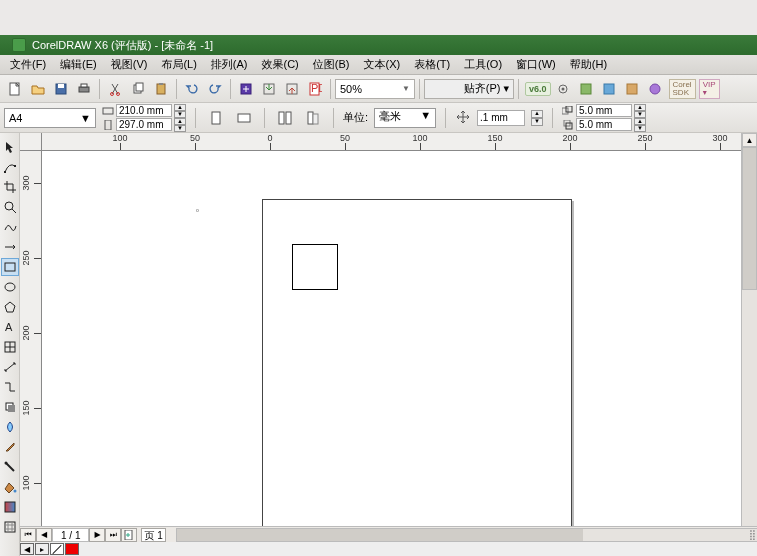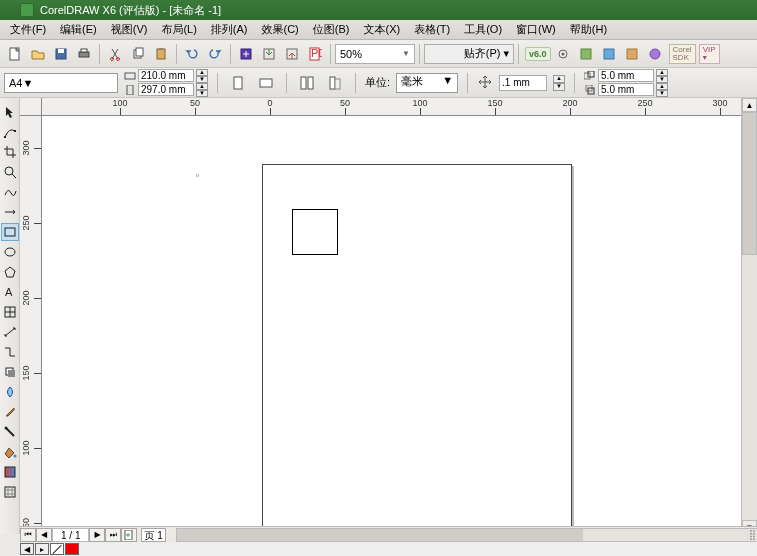--- a/index.html
+++ b/index.html
@@ -1,38 +1,38 @@
 <!DOCTYPE html>
 <html><head>
 <meta charset="utf-8">
 <style>
 * { margin: 0; padding: 0; box-sizing: border-box; font-family: "Microsoft YaHei", Tahoma, sans-serif; font-size: 11px; }
 body { width: 757px; height: 556px; background: #ebe9e8; overflow: hidden; }
 
 
-.titlebar { height: 20px; background: linear-gradient(#3a7a3a, #2d6b2d); color: #fff; display: flex; align-items: center; padding: 0 20px; }
+.titlebar { height: 20px; background: linear-gradient(#3a7a3a, #2d6b2d); color: #fff; display: flex; align-items: center; padding: 0 12px; margin-top: 35px; }
 .titlebar .logo-icon { width: 14px; height: 14px; background: #4a9c4a; border: 1px solid #2d6b2d; margin-right: 6px; border-radius: 2px; }
 .titlebar span { font-size: 11px; }
 
 
 .menubar { height: 20px; background: linear-gradient(#e4e2df, #d6d4d0); display: flex; align-items: center; padding: 0 4px; gap: 2px; border-bottom: 1px solid #b8b6b2; }
 .menubar .menu-item { padding: 1px 6px; font-size: 11px; cursor: default; }
 
 
 .toolbar1 { height: 28px; background: linear-gradient(#f0efed, #e2e0dc); border-bottom: 1px solid #c8c6c2; display: flex; align-items: center; padding: 0 4px; gap: 1px; }
 .tb-btn { width: 22px; height: 22px; display: flex; align-items: center; justify-content: center; cursor: default; border: 1px solid transparent; border-radius: 2px; }
 .tb-btn svg, .tb-btn span { width: 14px; height: 14px; }
 .tb-sep { width: 1px; height: 20px; background: #b8b6b2; margin: 0 3px; }
 .zoom-combo { width: 80px; height: 20px; border: 1px solid #b0aeaa; background: #fff; font-size: 11px; padding: 0 4px; display: flex; align-items: center; justify-content: space-between; }
 .zoom-combo .arrow { font-size: 8px; color: #666; }
 .snap-combo { width: 90px; height: 20px; border: 1px solid #b0aeaa; background: #eee; font-size: 11px; padding: 0 4px; display: flex; align-items: center; justify-content: flex-end; }
 
 
 .propbar { height: 30px; background: linear-gradient(#f0efed, #e2e0dc); border-bottom: 1px solid #c8c6c2; display: flex; align-items: center; padding: 0 4px; gap: 6px; }
-.paper-combo { width: 114px; height: 20px; border: 1px solid #999; background: #fff; font-size: 11px; padding: 0 4px; display: flex; align-items: center; }
+.paper-combo { width: 92px; height: 20px; border: 1px solid #999; background: #fff; font-size: 11px; padding: 0 4px; display: flex; align-items: center; justify-content: space-between; }
 .dim-group { display: flex; flex-direction: column; gap: 1px; }
 .dim-row { display: flex; align-items: center; gap: 2px; }
 .dim-icon { width: 12px; height: 12px; display:flex; align-items:center; justify-content:center; }
 .dim-input { width: 56px; height: 13px; border: 1px solid #aaa; background: #fff; font-size: 10px; padding: 0 2px; }
 .spinner { width: 12px; height: 13px; display: flex; flex-direction: column; }
 .spinner div { flex:1; border:1px solid #999; background:#eee; font-size:6px; line-height:5px; text-align:center; }
 .pb-btn { width: 22px; height: 22px; border:1px solid transparent; display:flex; align-items:center; justify-content:center; }
 .unit-label { font-size: 11px; }
 .unit-combo { width: 62px; height: 20px; border:1px solid #999; background:#fff; display:flex; align-items:flex-start; justify-content:space-between; padding:0 4px; font-size:11px;}
 .nudge-input { width: 48px; height: 16px; border:1px solid #aaa; background:#fff; font-size:10px; padding:0 2px; }

